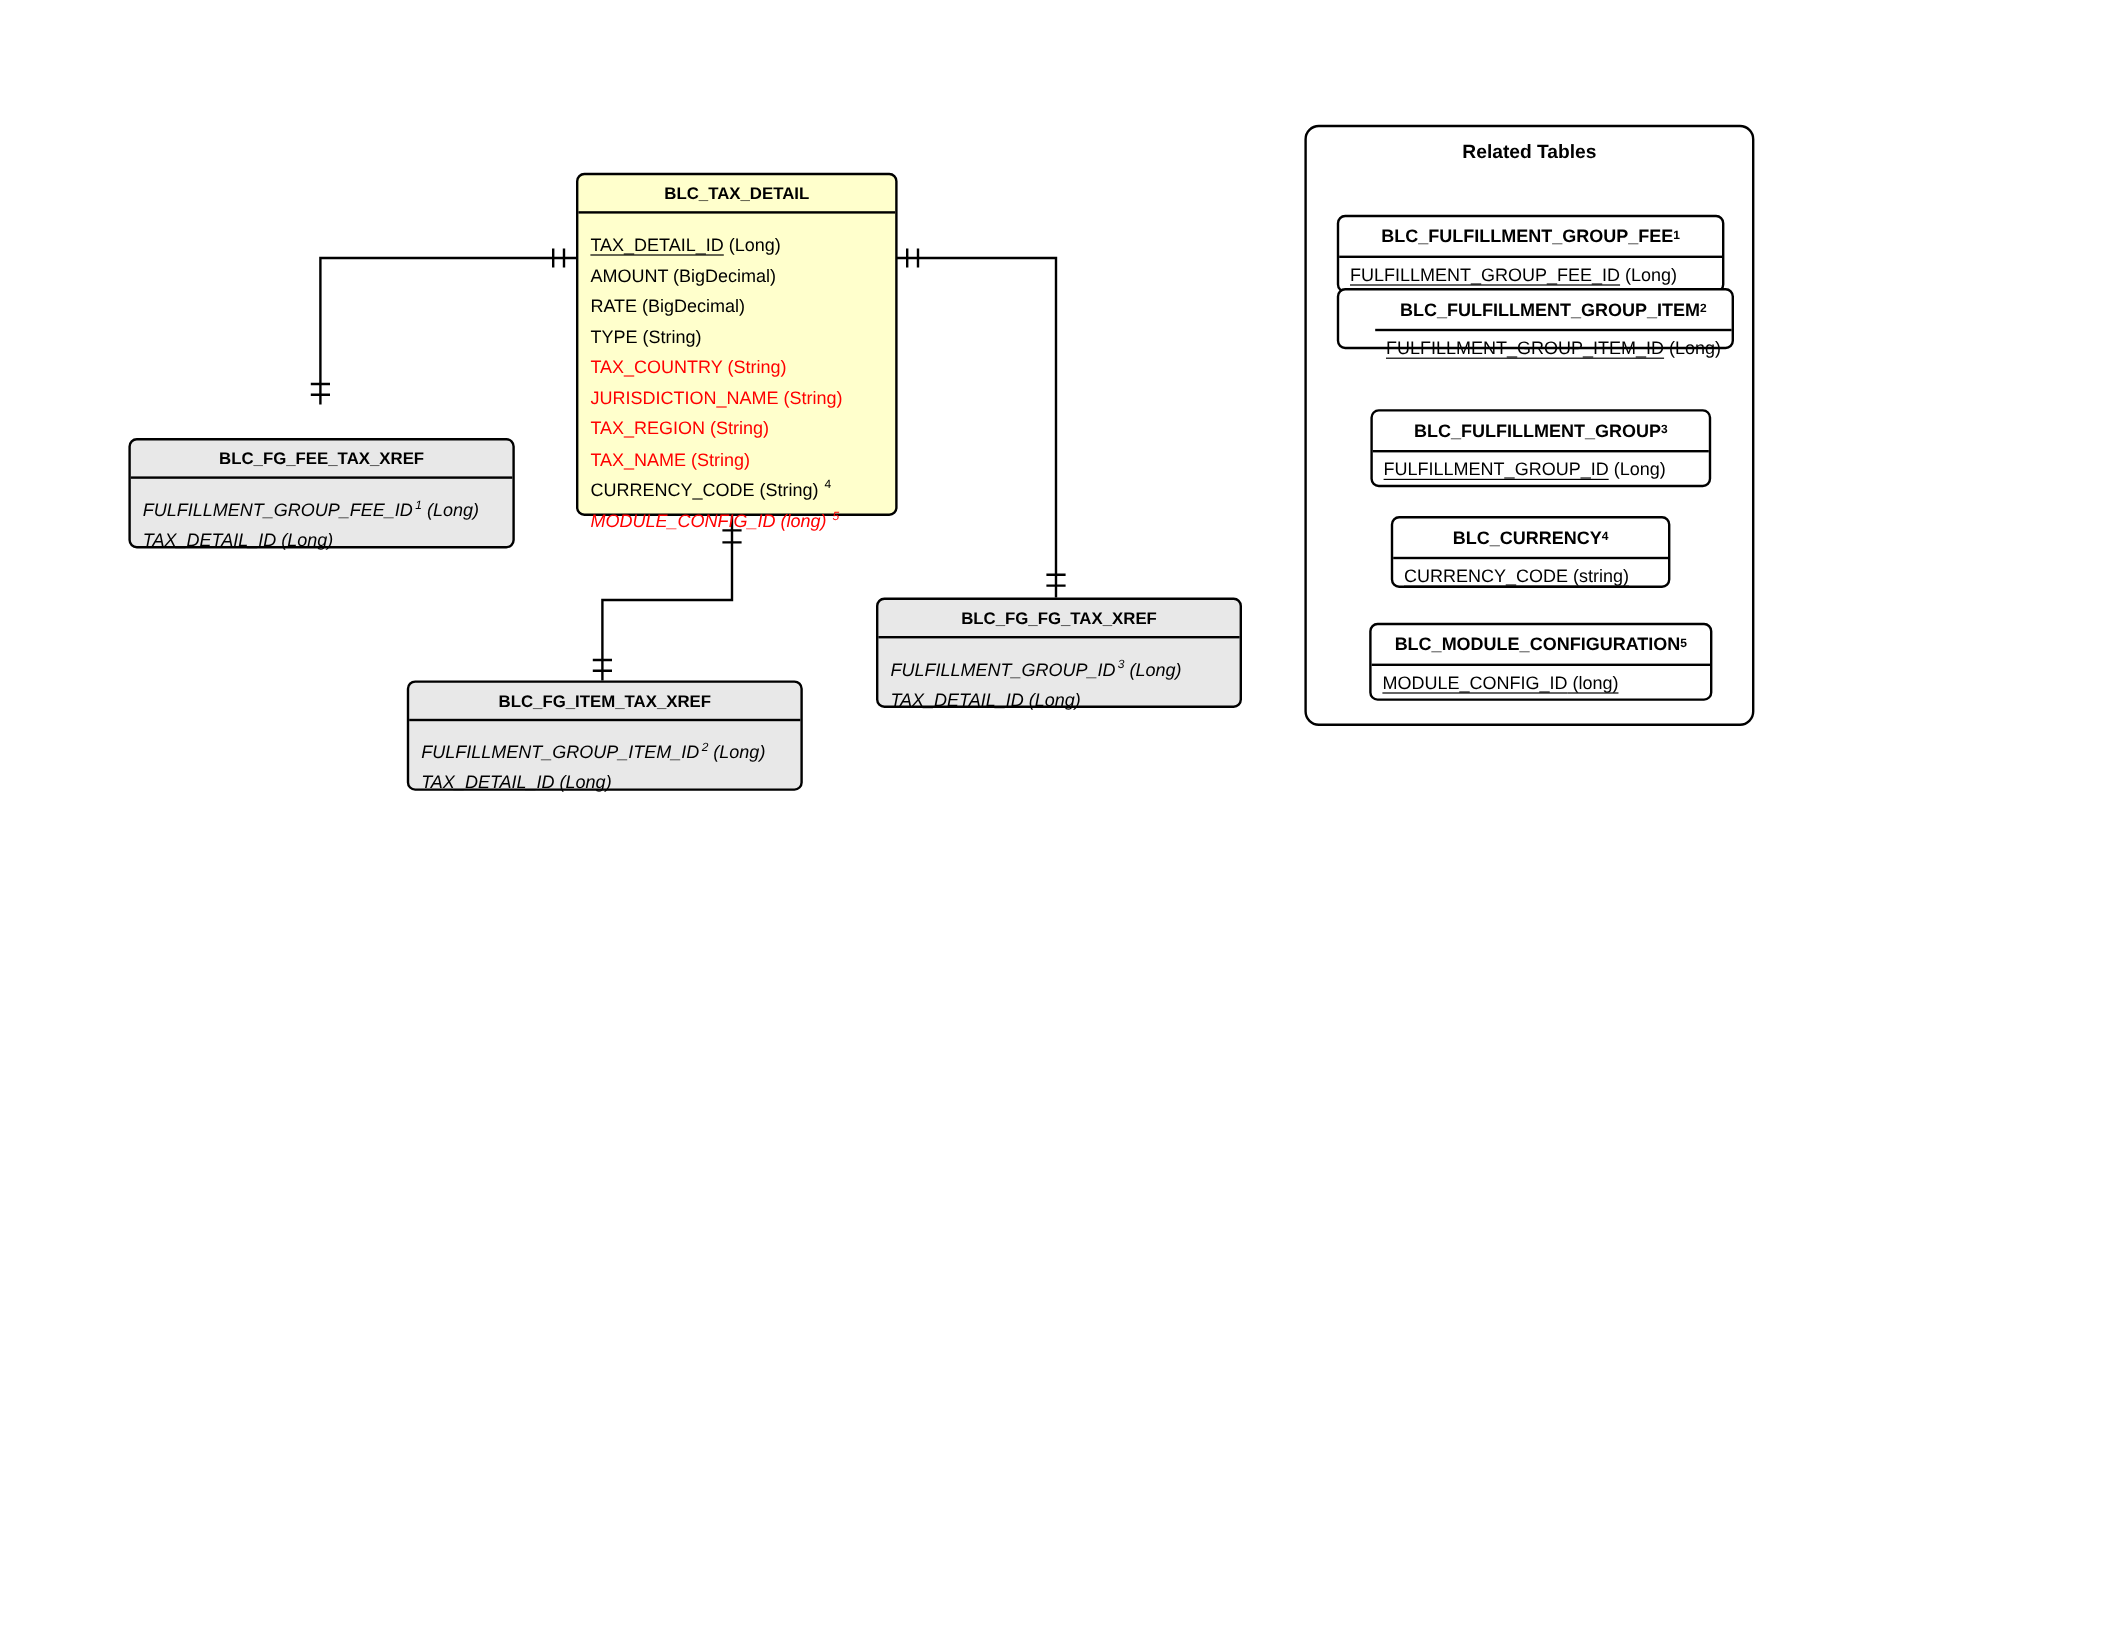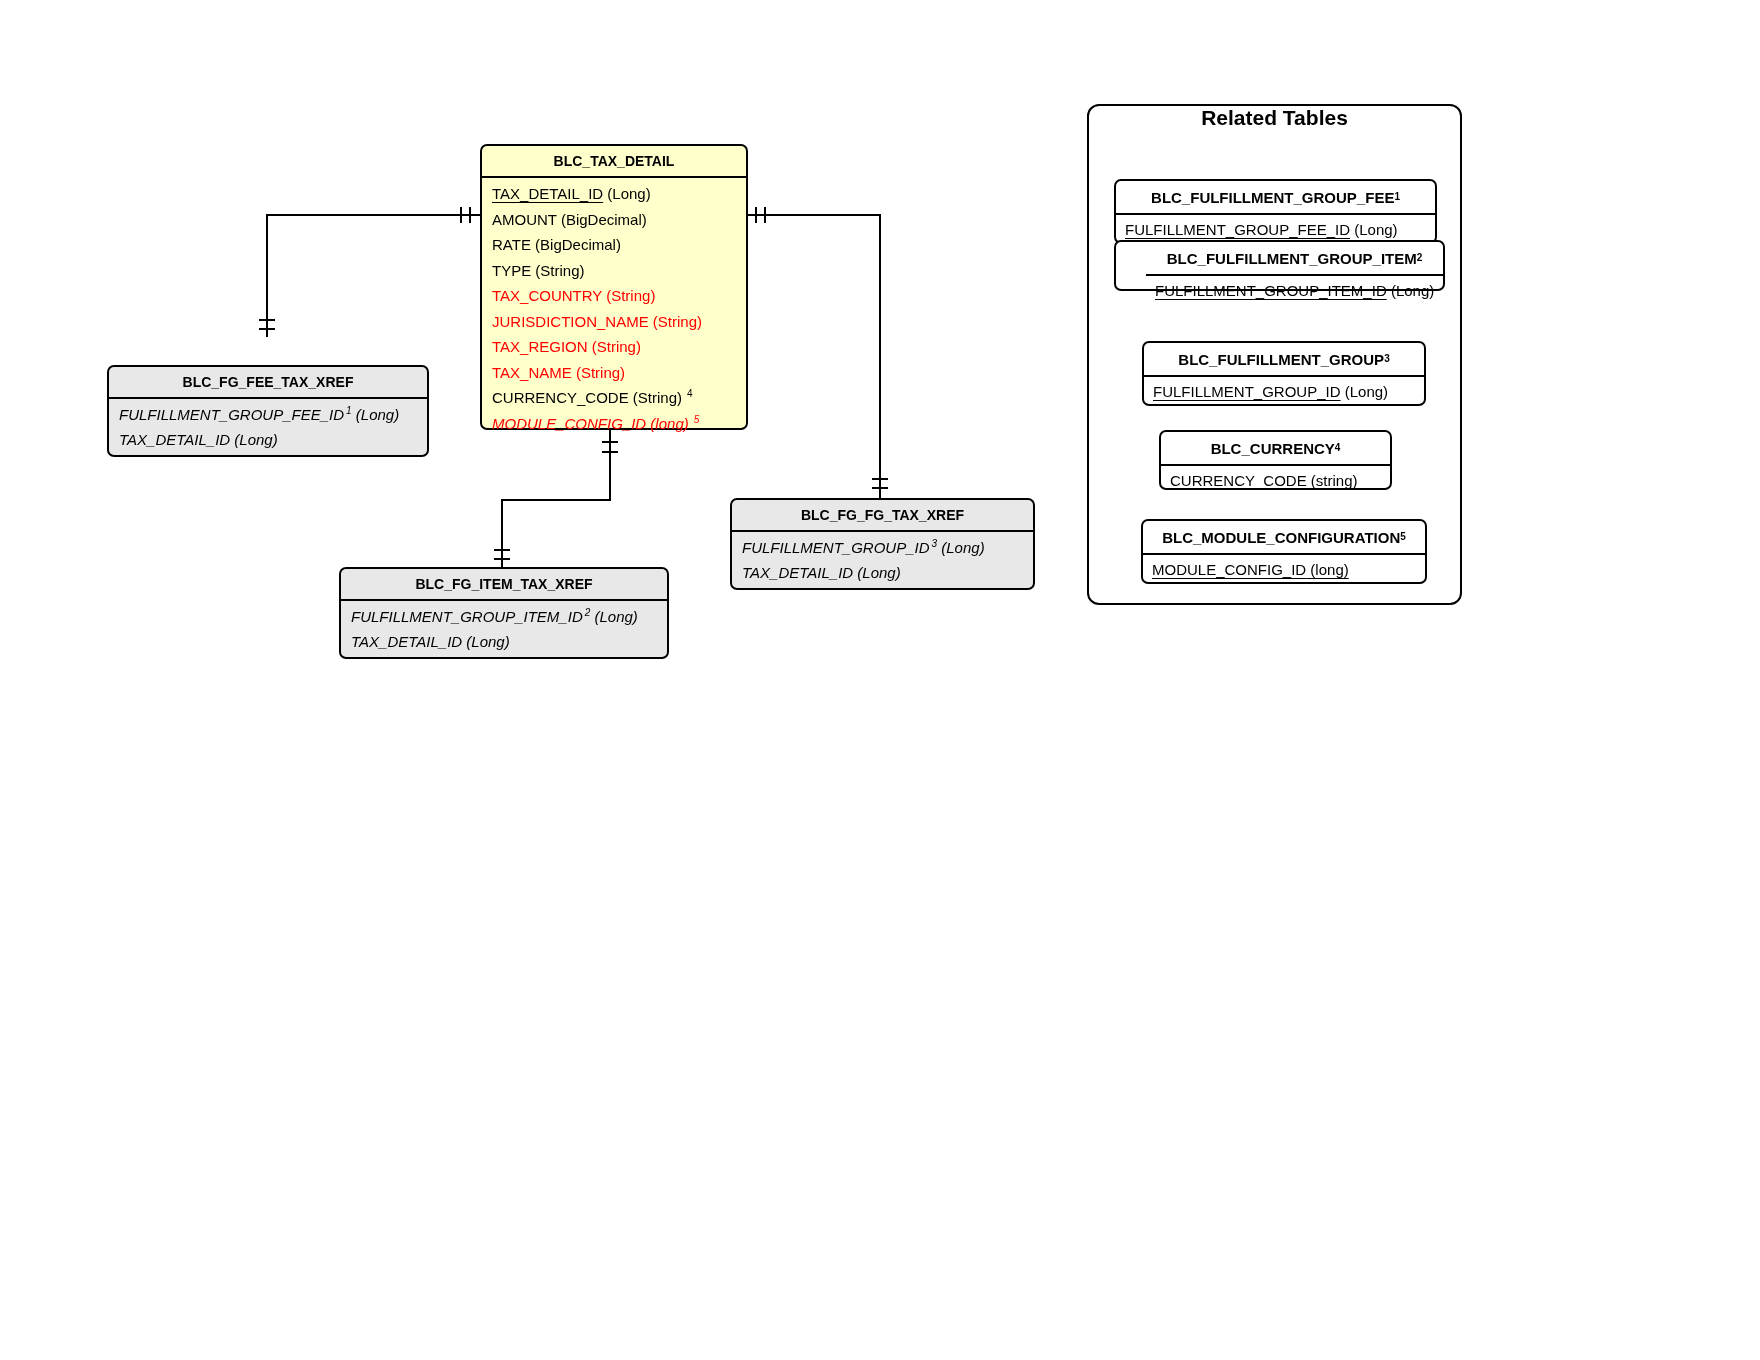--- a/index.html
+++ b/index.html
@@ -4,31 +4,31 @@
 <style>
   html,body{margin:0;padding:0;background:#ffffff;}
   #canvas{position:relative;width:1760px;height:1360px;background:#ffffff;overflow:hidden;
           font-family:"Liberation Sans", sans-serif;color:#000;}
   svg.wires{position:absolute;left:0;top:0;z-index:0;}
   .etable{position:absolute;z-index:1;border:2px solid #000;border-radius:7px;box-sizing:border-box;
           background:#fff;}
   .etable .thead{border-bottom:2px solid #000;font-weight:bold;text-align:center;
           font-size:14px;display:flex;align-items:center;justify-content:center;}
   .etable .thead sup{font-size:10px;line-height:0;}
-  .etable .tbody{padding:3px 0 0 0;}
+  .etable .tbody{padding:14px 0 0 0;}
   .trow{font-size:15px;line-height:25px;padding:0 10px;white-space:nowrap;}
   .main-table .trow{line-height:25.5px;}
   .trow sup{font-size:10px;line-height:0;margin-left:2px;}
   .trow.red{color:var(--red,#FF0000);}
   .trow.italic{font-style:italic;}
   .fname.ul, .ftype.ul{text-decoration:underline;text-underline-offset:3px;}
   .main-table{background:var(--main-fill,#FFFFCC);}
   .xref{background:var(--xref-fill,#E8E8E8);}
   .panel{position:absolute;z-index:1;border:2px solid #000;border-radius:12px;box-sizing:border-box;background:#fff;}
-  .panel-title{text-align:center;font-weight:bold;font-size:21px;}
+  .panel-title{text-align:center;font-weight:bold;font-size:16px;padding-top:13px;}
   .panel .etable .thead{font-size:15px;}
   .panel .trow{line-height:29px;padding:0 9px;}
 </style>
 </head>
 <body>
 
 <div id="canvas">
 
   <svg class="wires" width="1760" height="1360" viewBox="0 0 1760 1360">
 

